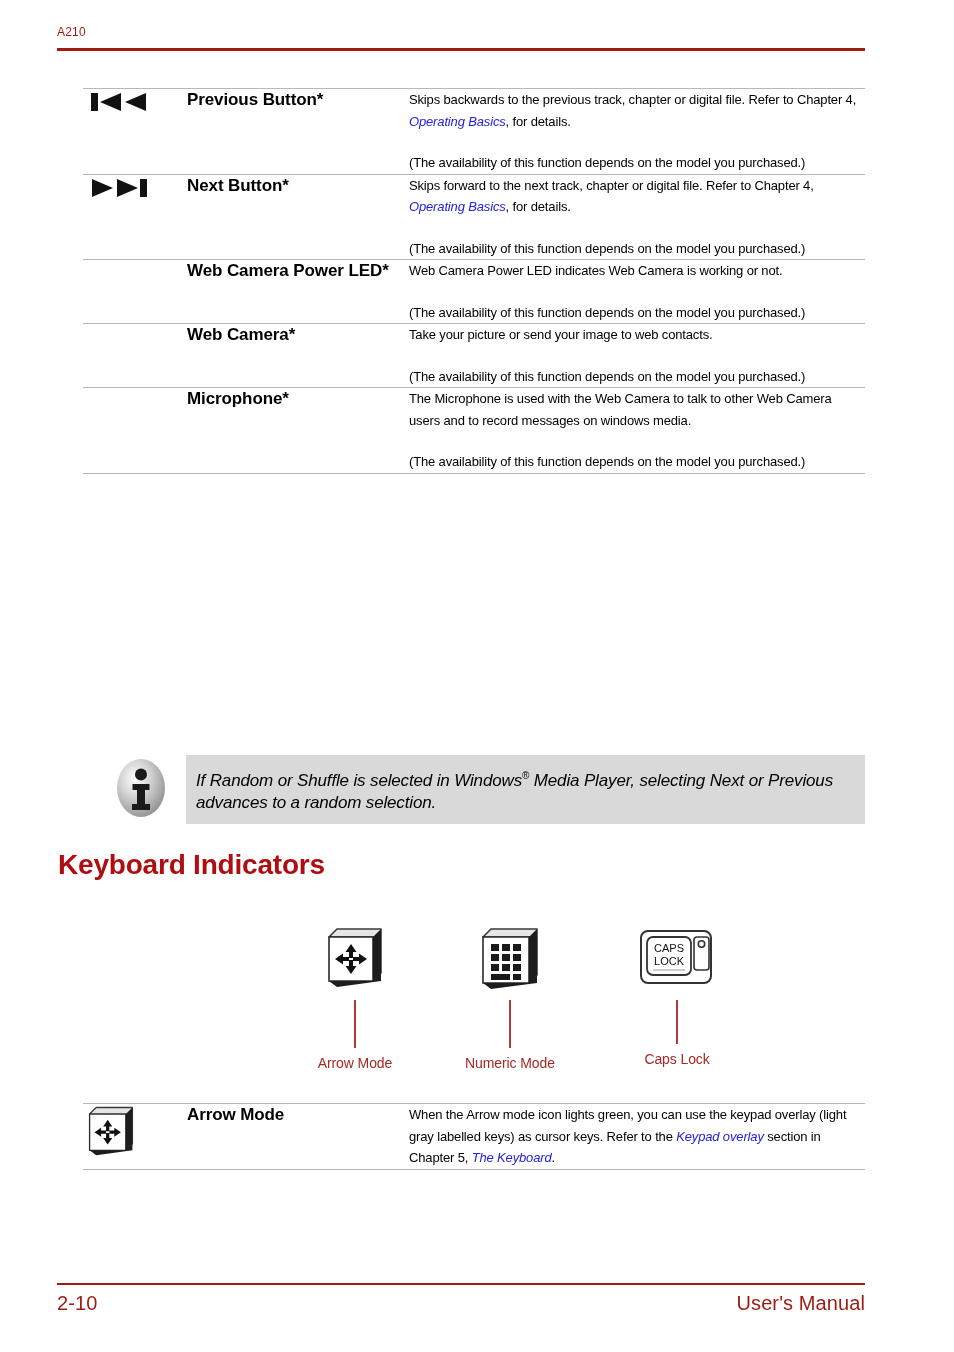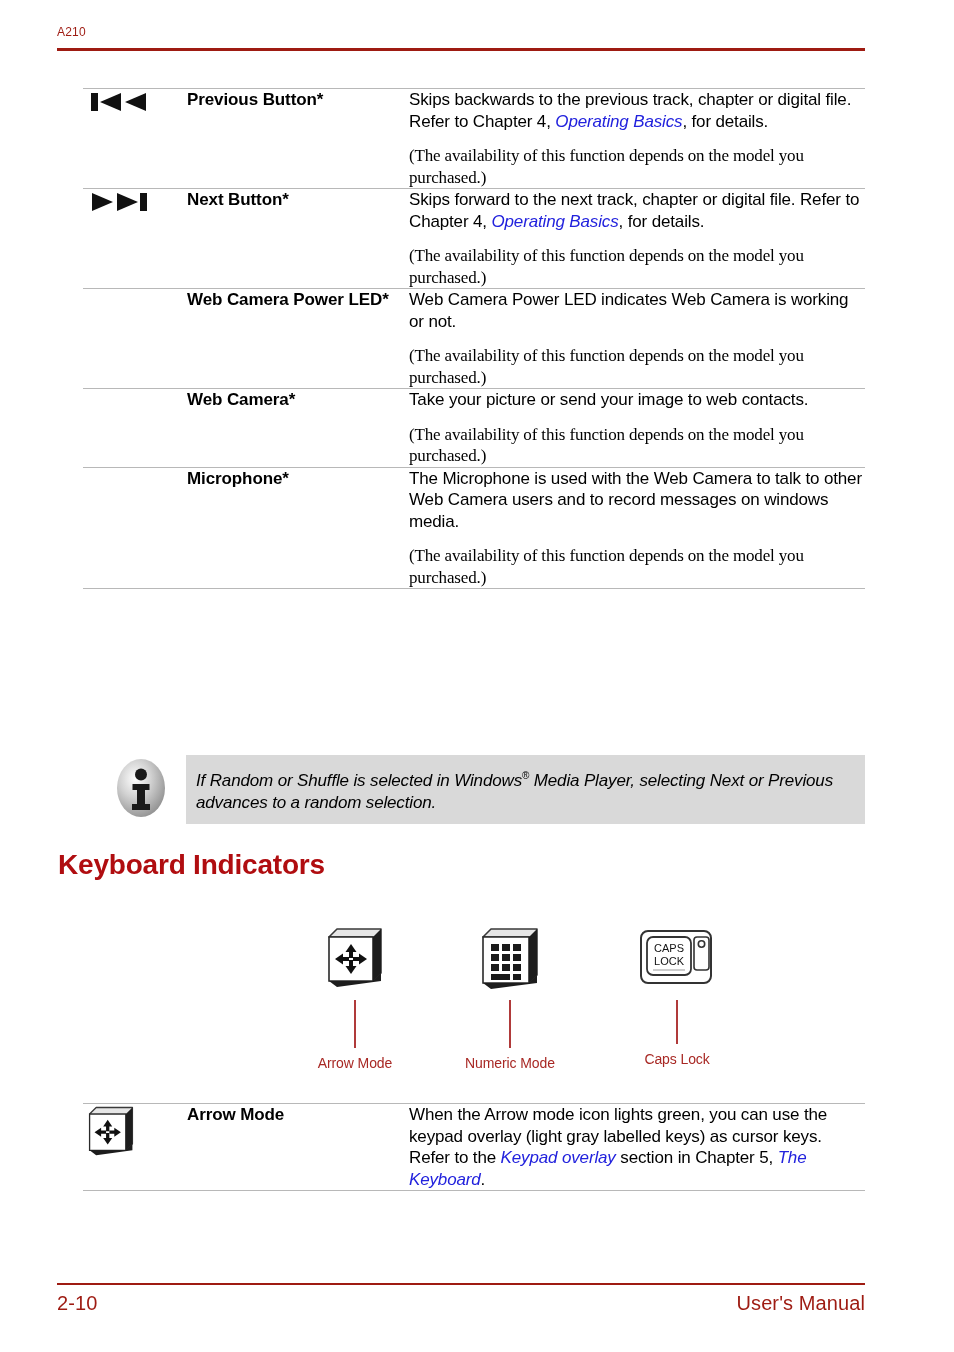--- a/index.html
+++ b/index.html
@@ -67,26 +67,26 @@
     padding-right: 10px;
     font-weight: bold;
     font-size: 17px;
     line-height: 21px;
     letter-spacing: -0.1px;
   }
   td.col-desc {
     padding-top: 11px;
     padding-bottom: 13px;
     padding-right: 4px;
-    font-size: 17px;
+    font-size: 13px;
     line-height: 21.5px;
     letter-spacing: -0.15px;
   }
   .desc-p { margin: 0 0 0 0; }
-  .desc-p + .desc-p { margin-top: 13px; font-family: Liberation Serif, serif; }
+  .desc-p + .desc-p { margin-top: 20px; }
   .link { color: #2222dd; font-style: italic; }
 
   
   .media-icon {
     display: block;
     margin-left: 6px;
     height: 26px;
   }
   .media-icon svg { display: block; }
 

